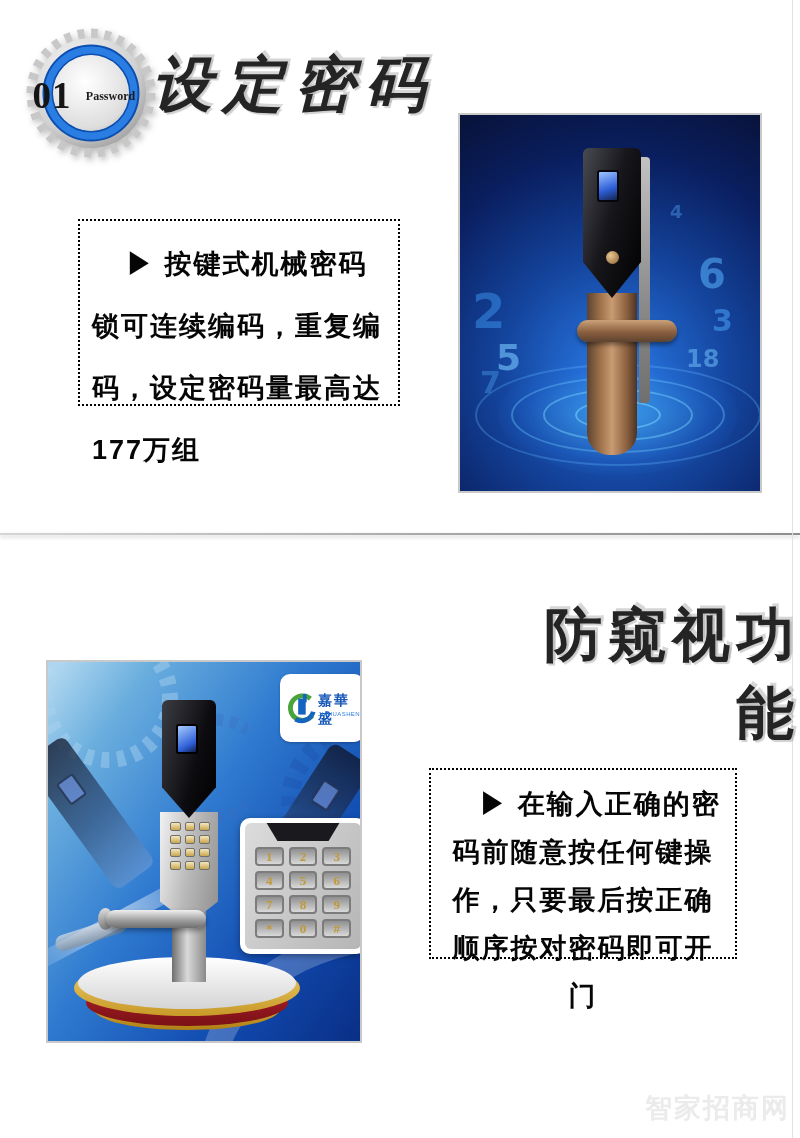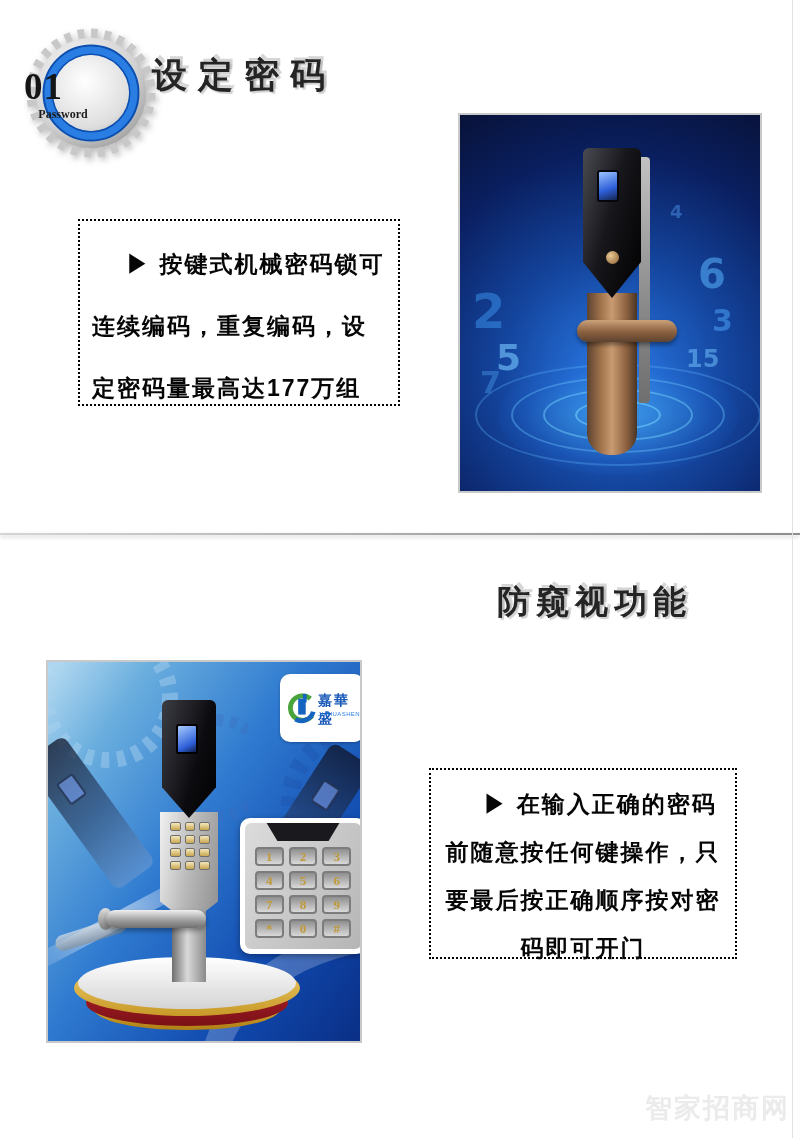--- a/index.html
+++ b/index.html
@@ -3,39 +3,39 @@
 <meta charset="utf-8">
 <style>
   * { margin:0; padding:0; box-sizing:border-box; }
   html,body { background:#fff; }
   .page { position:relative; width:800px; height:1138px; background:#ffffff; overflow:hidden;
           font-family:"Liberation Sans", sans-serif; }
 
   
   .badge { position:absolute; width:134px; height:134px; }
   .badge svg { position:absolute; inset:0; filter:drop-shadow(2px 3px 3px rgba(0,0,0,0.28)); }
-  .badge-txt { position:absolute; inset:0; display:flex; flex-direction:column; 
+  .badge-txt { position:absolute; inset:0; display:flex; flex-direction:row; align-items:center;
                justify-content:center; padding-top:4px; }
   .badge-num { font-family:"Liberation Serif", serif; font-weight:bold; font-size:37px; line-height:1;
                color:#151515; letter-spacing:1px; }
   .badge-label { font-family:"Liberation Serif", serif; font-weight:bold; font-size:12px; color:#1b1b1b;
                  margin-top:3px; width:78px; text-align:center; line-height:1.1; }
   .badge-1 { left:24px; top:26px; }
   .badge-2 { left:370px; top:564px; }
 
   
   .sec-title { position:absolute; font-family:"Liberation Serif", serif; font-weight:bold; color:#242424;
                text-shadow:3px -3px 0 rgba(165,165,165,0.45), 2px 2px 1px rgba(120,120,120,0.35); }
-  .title-1 { left:152px; top:52px; font-size:35px; letter-spacing:11px; }
-  .title-2 { left:497px; top:580px; font-size:33px; letter-spacing:6px;text-align:right; }
+  .title-1 { left:152px; top:45px; font-size:60px; letter-spacing:11px;font-style:italic; }
+  .title-2 { left:497px; top:597px; font-size:58px; letter-spacing:6px;text-align:right; }
 
   
   .note-box { position:absolute; border:2px dotted #000; color:#060606; font-weight:bold;
               font-family:"Liberation Sans", sans-serif; }
-  .note-box .txt { padding:0 12px; text-indent:34px; font-size:23px; letter-spacing:2px; text-align:left; }
+  .note-box .txt { padding:0 12px; text-indent:34px; font-size:27px; letter-spacing:2px; text-align:left; }
   .note-1 { left:78px; top:219px; width:322px; height:187px; }
   .note-1 .txt { padding-top:12px; line-height:62px; }
   .note-2 { left:429px; top:768px; width:308px; height:191px; }
   .note-2 .txt { padding-top:10px; line-height:48px;text-align:center; }
 
   
   .divider { position:absolute; left:0; top:533px; width:800px; height:2px;
              background:linear-gradient(90deg,#d6d6d6 0%,#a8a8a8 55%,#8e8e8e 100%);
              box-shadow:0 2px 4px rgba(0,0,0,0.20); }
   .edge-line { position:absolute; left:792px; top:0; width:1px; height:1138px; background:#e2e2e2; }
@@ -174,21 +174,21 @@
     <div class="txt">▶  按键式机械密码锁可连续编码，重复编码，设定密码量最高达177万组</div>
   </div>
 
   <div class="photo photo1">
     <span class="p1-digit" style="left:150px;top:48px;font-size:26px;color:rgba(80,170,255,0.35)">0</span>
     <span class="p1-digit" style="left:12px;top:168px;font-size:48px;color:rgba(60,150,240,0.50)">2</span>
     <span class="p1-digit" style="left:238px;top:136px;font-size:40px;color:rgba(90,180,255,0.55)">6</span>
     <span class="p1-digit" style="left:36px;top:222px;font-size:36px;color:rgba(120,200,255,0.60)">5</span>
     <span class="p1-digit" style="left:252px;top:188px;font-size:30px;color:rgba(80,170,255,0.50)">3</span>
     <span class="p1-digit" style="left:20px;top:250px;font-size:30px;color:rgba(70,150,230,0.45)">7</span>
-    <span class="p1-digit" style="left:226px;top:230px;font-size:24px;color:rgba(120,200,255,0.50)">15</span>
+    <span class="p1-digit" style="left:226px;top:230px;font-size:24px;color:rgba(120,200,255,0.50)">18</span>
     <span class="p1-digit" style="left:210px;top:86px;font-size:18px;color:rgba(90,170,255,0.40)">4</span>
 
     <div class="p1-glow"></div>
     <div class="ripple r4"></div>
     <div class="ripple r3"></div>
     <div class="ripple r2"></div>
     <div class="ripple r1"></div>
 
     <div class="l1-side"></div>
     <div class="l1-body"></div>

